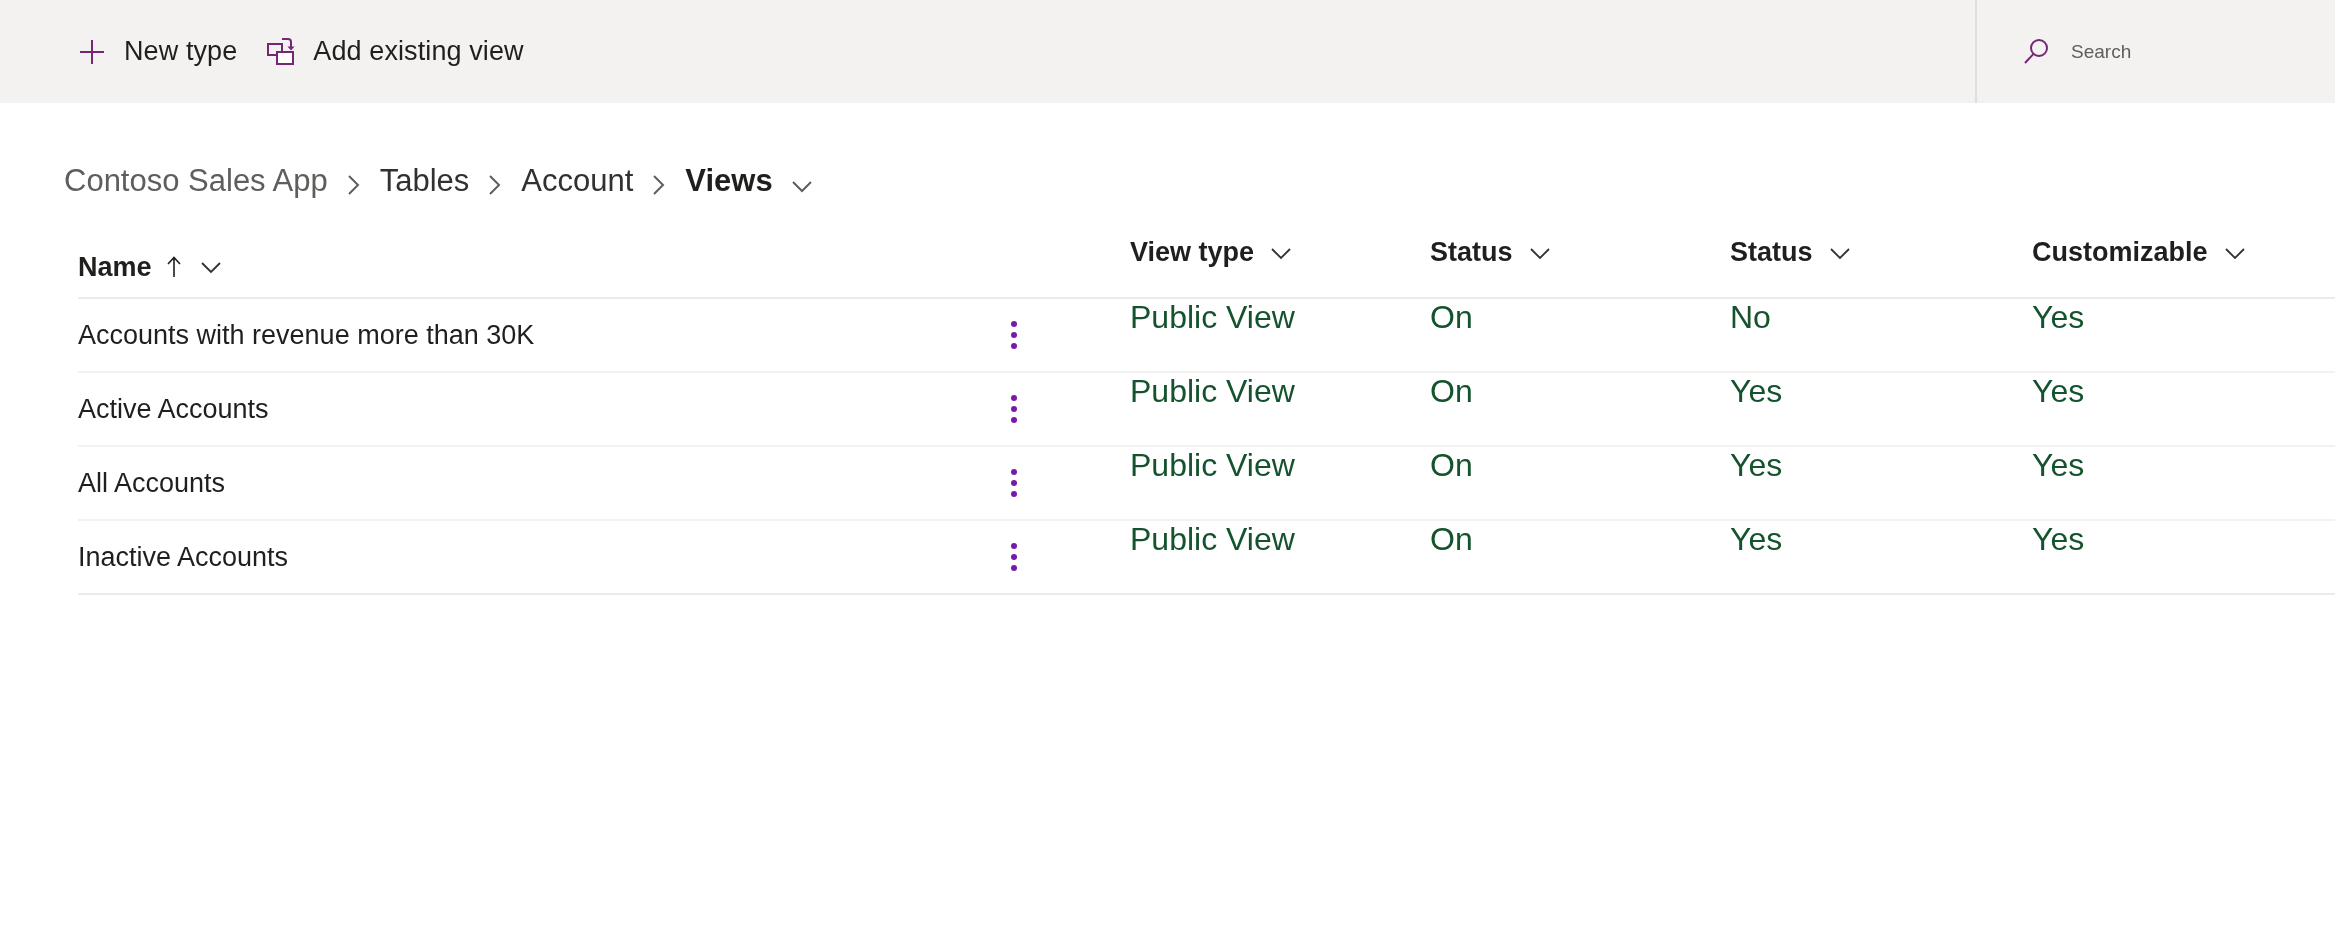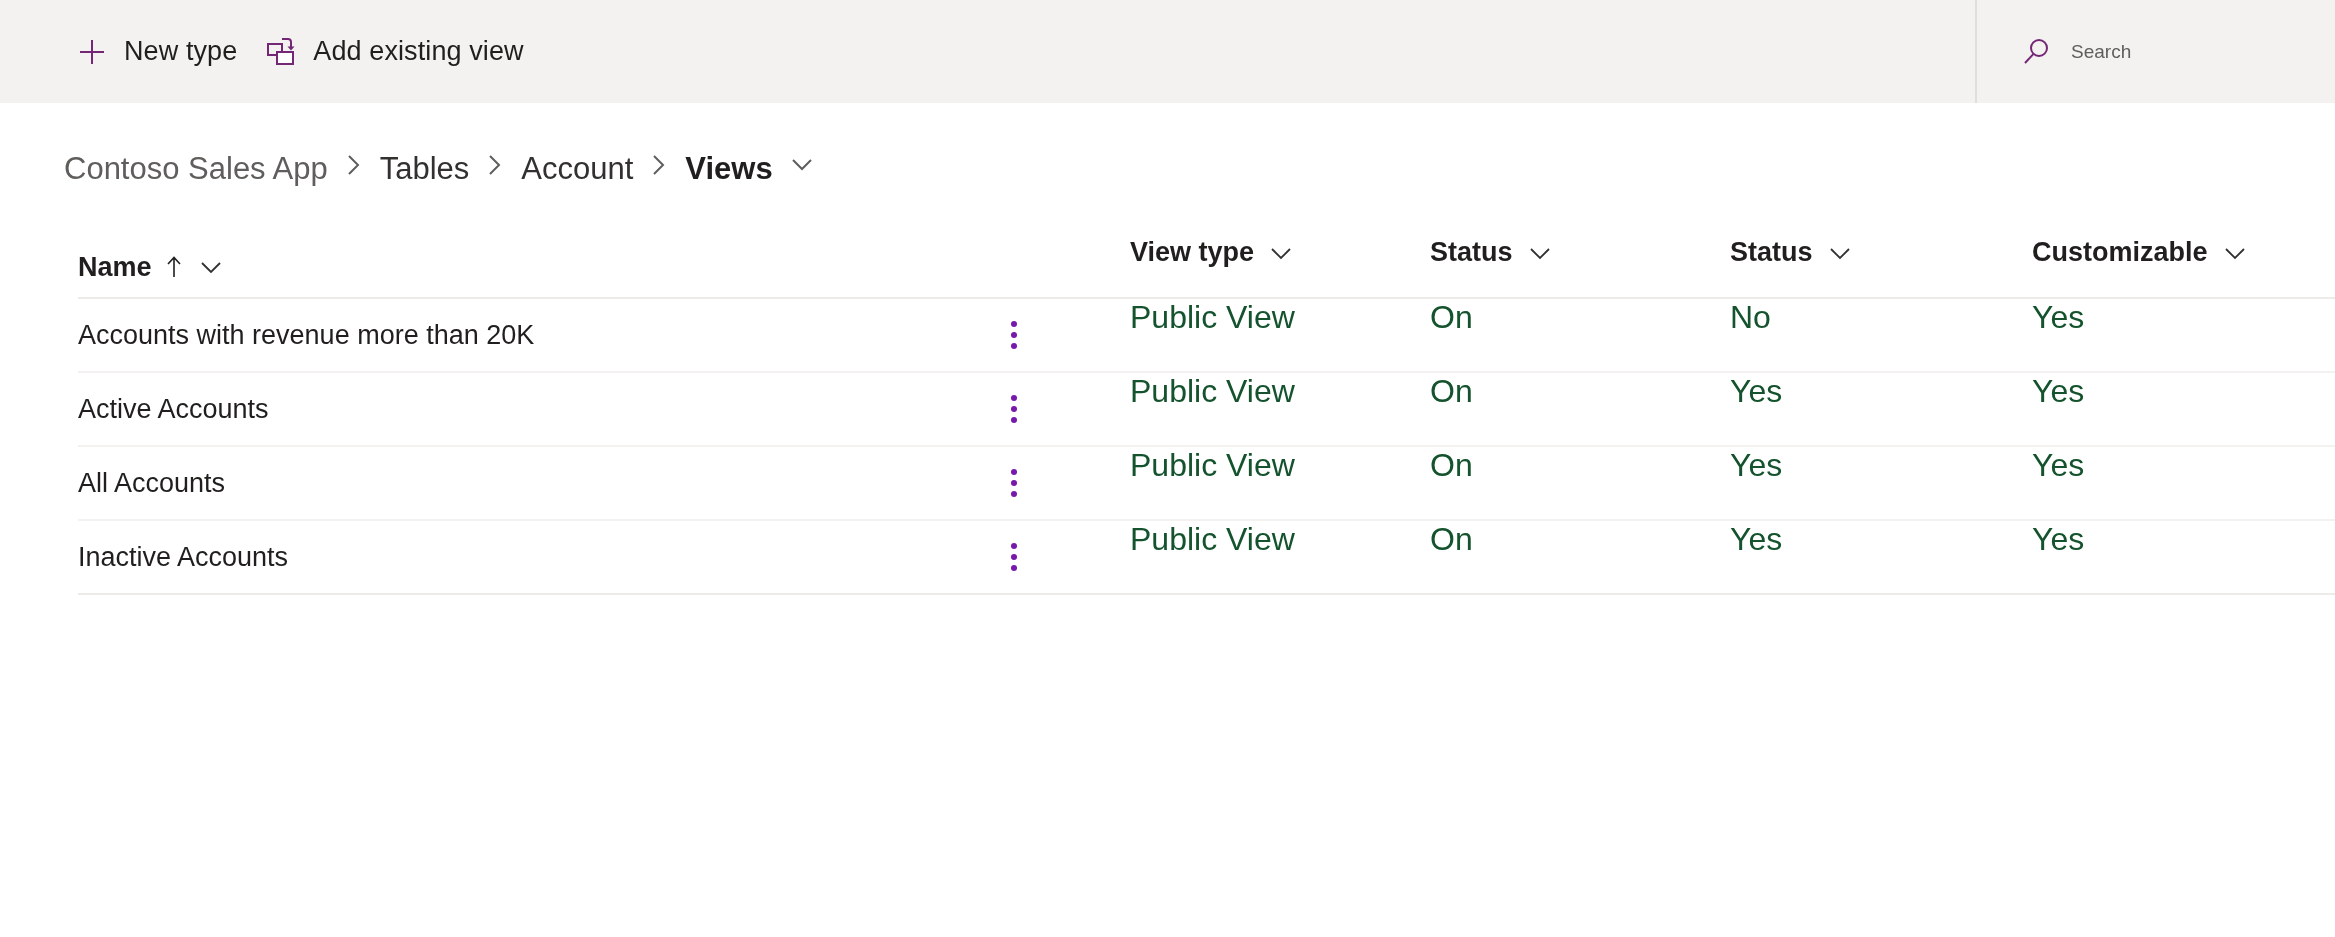--- a/index.html
+++ b/index.html
@@ -85,21 +85,21 @@
     font-family: "Liberation Sans", sans-serif;
     color: #6d28d9;
     width: 260px;
     padding: 0;
   }
   .search-input::placeholder { color: #605e5c; opacity: 1; }
 
   
   .breadcrumb {
     display: flex;
-    align-items: flex-start;
+    align-items: flex-end;
     padding-left: 64px;
     margin-top: 48px;
     height: 48px;
   }
   .crumb {
     font-size: 31px;
     color: #605e5c;
     white-space: nowrap;
     cursor: pointer;
   }
@@ -332,21 +332,21 @@
           </svg>
         </span>
       </span>
     </div>
 
   </div>
 
   <div class="grid-row grid-body-row">
     <div class="col col-name">
       <div class="namecell-inner">
-        <span class="cell-name">Accounts with revenue more than 20K</span>
+        <span class="cell-name">Accounts with revenue more than 30K</span>
         <span class="rowmenu">
           <span></span>
             <span></span>
             <span></span>
         </span>
       </div>
     </div>
     <div class="col col-type">
       <span class="cell-text">Public View</span>
     </div>

